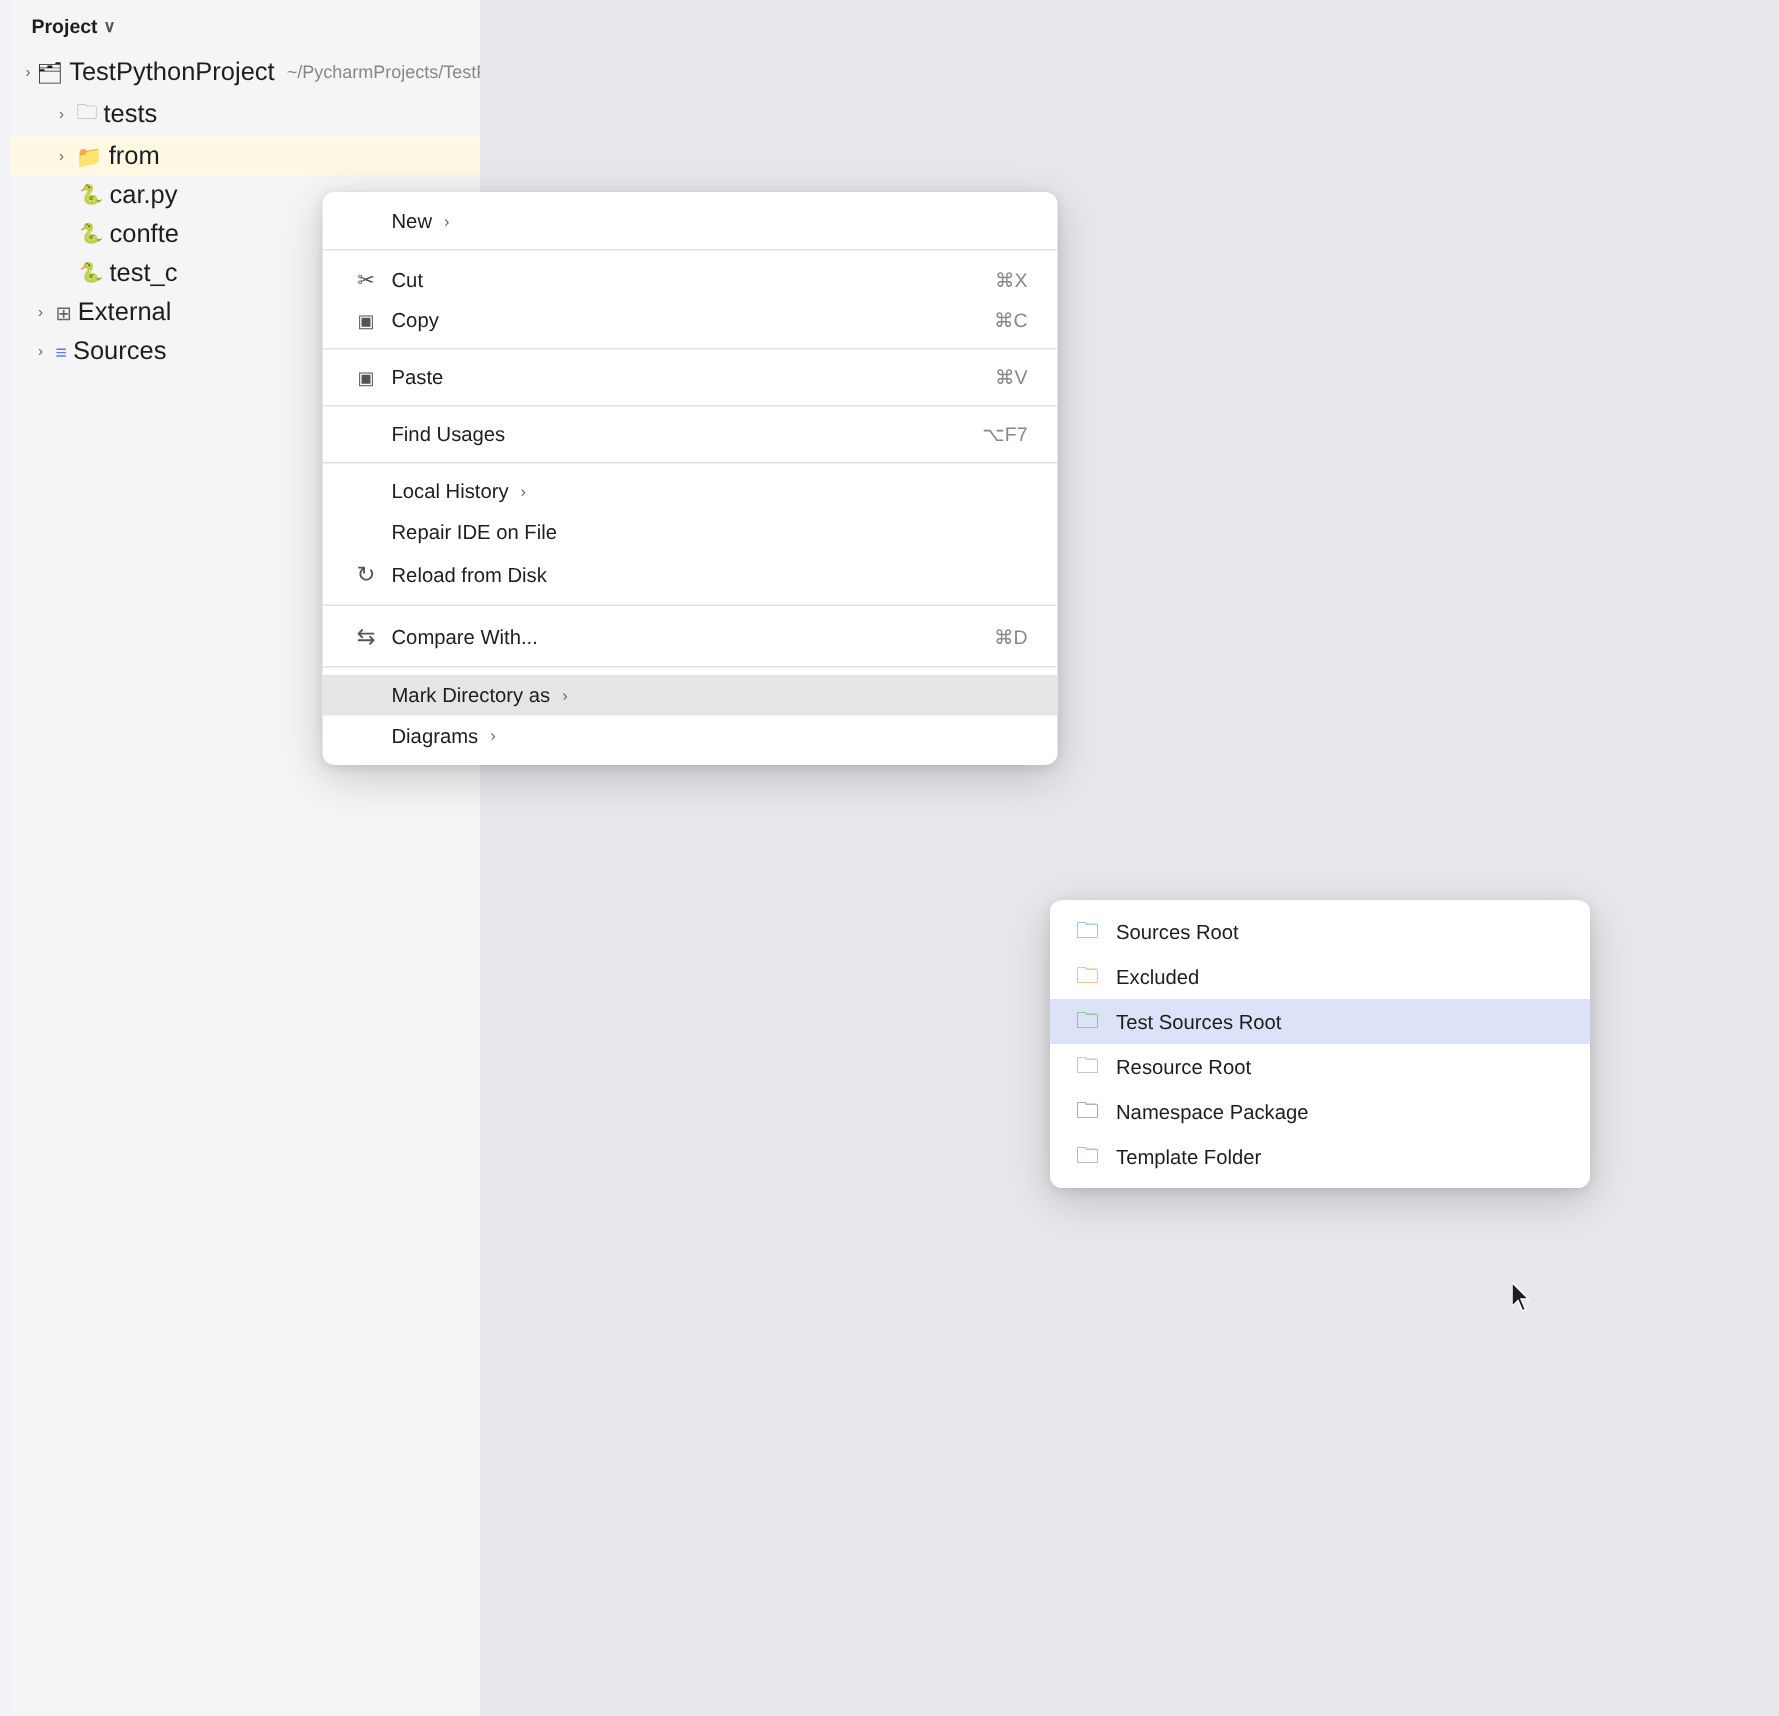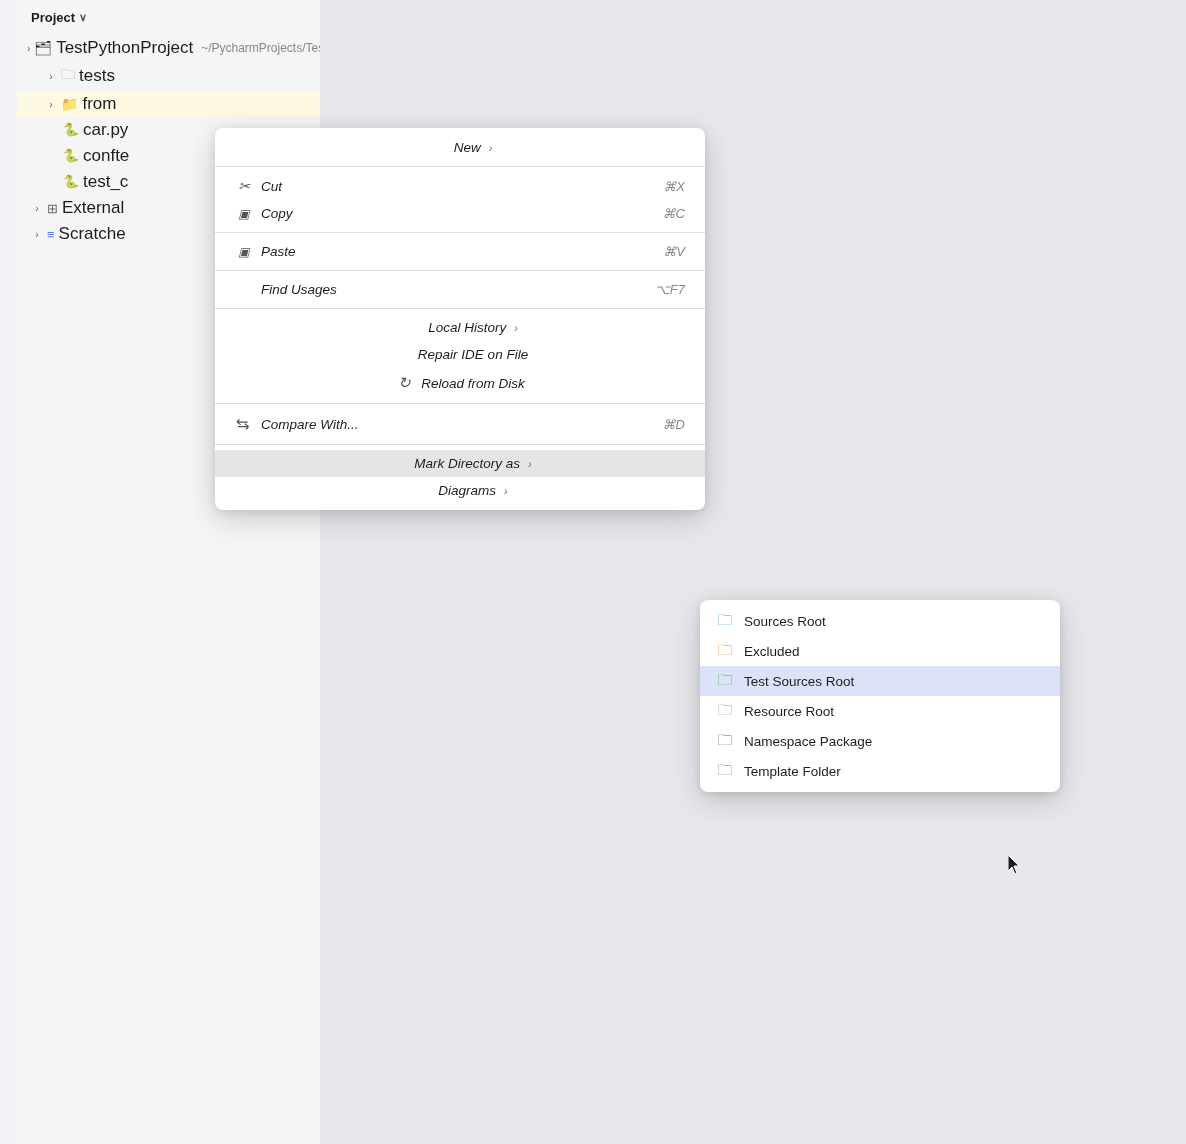--- a/index.html
+++ b/index.html
@@ -10,21 +10,21 @@
       font-family: -apple-system, BlinkMacSystemFont, 'SF Pro Text', 'Helvetica Neue', sans-serif;
       font-size: 14px;
       color: #1d1d1f;
       position: relative;
       overflow: hidden;
     }
 
     
     .project-panel {
       position: absolute;
-      top: 0; left: 17px;
+      top: 0; left: 7px;
       width: 320px;
       height: 1144px;
       background: #f5f5f5;
       border-right: 1px solid #ddd;
     }
 
     .panel-title {
       display: flex;
       align-items: center;
       padding: 10px 14px;
@@ -93,22 +93,21 @@
       z-index: 100;
     }
 
     .menu-item {
       display: flex;
       align-items: center;
       padding: 6px 20px;
       font-size: 13.5px;
       cursor: pointer;
       position: relative;
-      justify-content: center;
-      font-style: italic;
+      justify-content: flex-start;
     }
     .menu-item.active-item {
       background: #e5e5e5;
     }
 
     .menu-item .item-left {
       display: flex;
       align-items: center;
       gap: 8px;
     }
@@ -234,21 +233,21 @@
 
   <div class="tree-item" style="padding-left: 14px;">
     <span class="arrow">›</span>
     <span style="font-size:13px; color:#666;">⊞</span>
     <span class="item-label">External</span>
   </div>
 
   <div class="tree-item" style="padding-left: 14px;">
     <span class="arrow">›</span>
     <span style="font-size:13px; color:#5b7fe8;">≡</span>
-    <span class="item-label">Scratche</span>
+    <span class="item-label">Sources</span>
   </div>
 </div>
 
 <div style="position:absolute; top:0; left:320px; right:0; bottom:0; background:#e8e8ec;"></div>
 
 <div class="context-menu">
 
   <div class="menu-item">
     <div class="item-left">
       <span class="menu-icon"></span>

